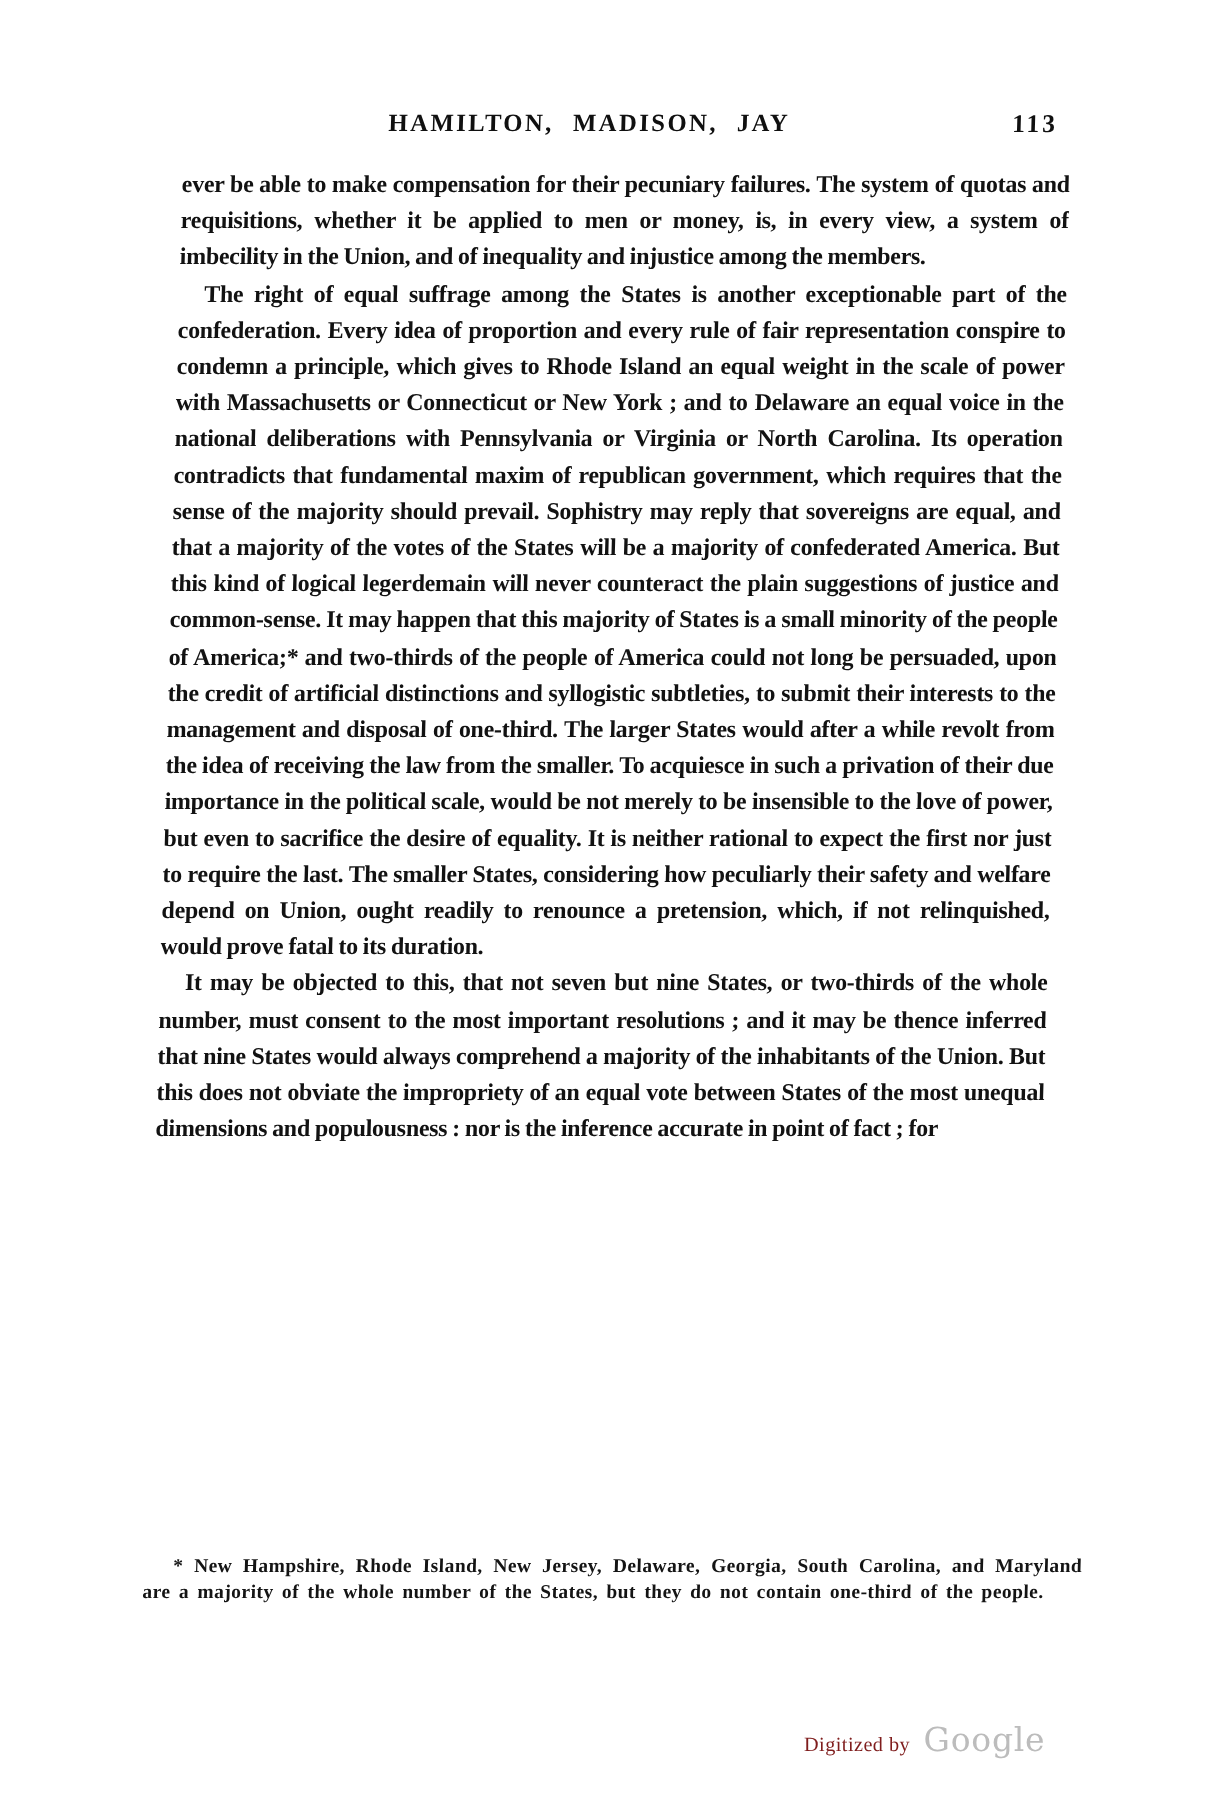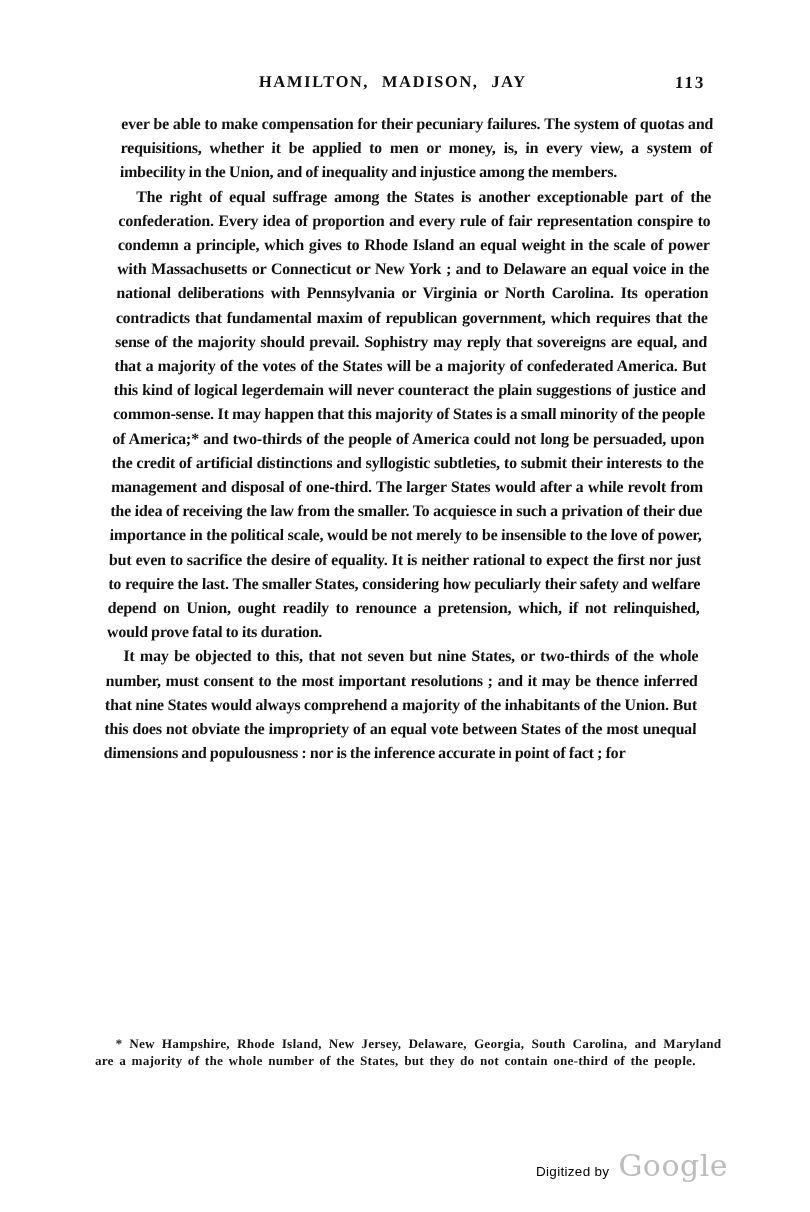--- a/index.html
+++ b/index.html
@@ -85,28 +85,28 @@
   .watermark {
     position: absolute;
     left: 536px;
     top: 1148px;
     display: flex;
     align-items: baseline;
     gap: 9px;
     user-select: none;
   }
   .wm-prefix {
-    font-family: Liberation Sans, sans-serif;
+    font-family: Liberation Serif, serif;
     font-size: 13.5px;
-    color: #000000;
+    color: #7f1d1d;
     letter-spacing: 0.3px;
   }
   .wm-brand {
     font-family: "DejaVu Serif", "Liberation Serif", serif;
-    font-size: 30px;
+    font-size: 22px;
     color: #bcbcbc;
     letter-spacing: 0.5px;
   }
 </style>
 </head>
 <body>
 
 <div class="page">
   <div class="print">
 

